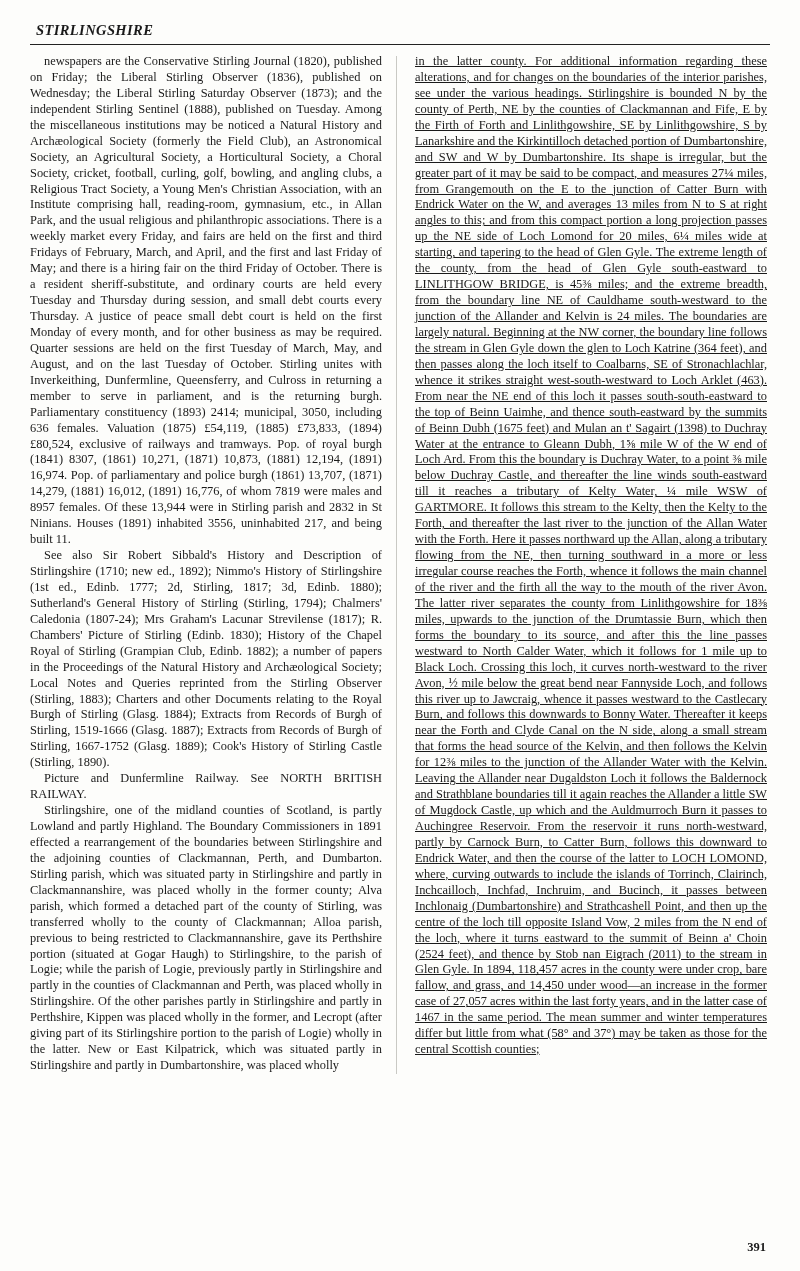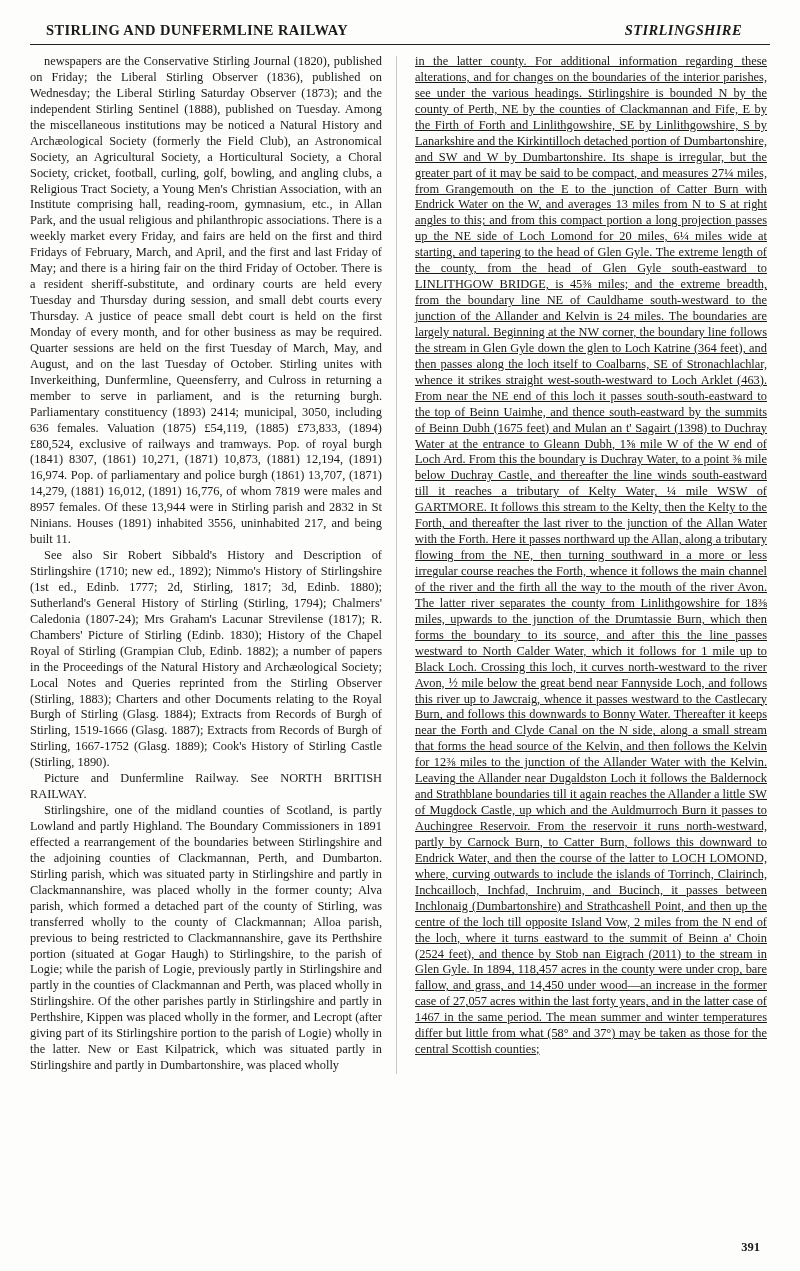--- a/index.html
+++ b/index.html
@@ -57,33 +57,32 @@
     width: 1px;
     background: #c9c9c4;
     align-self: stretch;
     margin-top: 2px;
   }
   p { margin: 0; }
   p.indent { text-indent: 14px; }
   p.noindent { text-indent: 0; }
   .folio {
     position: absolute;
-    right: 40px;
+    right: 34px;
     bottom: 16px;
     font-size: 12.5px;
     font-weight: bold;
   }
 </style>
 </head>
 <body>
 
 <div class="page">
 
   <div class="running-head">
-    <div class="head-left">STIRLING AND DUNFERMLINE RAILWAY</div>
     <div class="head-right">STIRLINGSHIRE</div>
   </div>
   <div class="rule"></div>
 
   <div class="columns">
 
     <div class="col left">
       <p class="indent">newspapers are the Conservative Stirling Journal (1820), published on Friday; the Liberal Stirling Observer (1836), published on Wednesday; the Liberal Stirling Saturday Observer (1873); and the independent Stirling Sentinel (1888), published on Tuesday. Among the miscellaneous institutions may be noticed a Natural History and Archæological Society (formerly the Field Club), an Astronomical Society, an Agricultural Society, a Horticultural Society, a Choral Society, cricket, football, curling, golf, bowling, and angling clubs, a Religious Tract Society, a Young Men's Christian Association, with an Institute comprising hall, reading-room, gymnasium, etc., in Allan Park, and the usual religious and philanthropic associations. There is a weekly market every Friday, and fairs are held on the first and third Fridays of February, March, and April, and the first and last Friday of May; and there is a hiring fair on the third Friday of October. There is a resident sheriff-substitute, and ordinary courts are held every Tuesday and Thursday during session, and small debt courts every Thursday. A justice of peace small debt court is held on the first Monday of every month, and for other business as may be required. Quarter sessions are held on the first Tuesday of March, May, and August, and on the last Tuesday of October. Stirling unites with Inverkeithing, Dunfermline, Queensferry, and Culross in returning a member to serve in parliament, and is the returning burgh. Parliamentary constituency (1893) 2414; municipal, 3050, including 636 females. Valuation (1875) £54,119, (1885) £73,833, (1894) £80,524, exclusive of railways and tramways. Pop. of royal burgh (1841) 8307, (1861) 10,271, (1871) 10,873, (1881) 12,194, (1891) 16,974. Pop. of parliamentary and police burgh (1861) 13,707, (1871) 14,279, (1881) 16,012, (1891) 16,776, of whom 7819 were males and 8957 females. Of these 13,944 were in Stirling parish and 2832 in St Ninians. Houses (1891) inhabited 3556, uninhabited 217, and being built 11.</p>
       <p class="indent">See also Sir Robert Sibbald's History and Description of Stirlingshire (1710; new ed., 1892); Nimmo's History of Stirlingshire (1st ed., Edinb. 1777; 2d, Stirling, 1817; 3d, Edinb. 1880); Sutherland's General History of Stirling (Stirling, 1794); Chalmers' Caledonia (1807-24); Mrs Graham's Lacunar Strevilense (1817); R. Chambers' Picture of Stirling (Edinb. 1830); History of the Chapel Royal of Stirling (Grampian Club, Edinb. 1882); a number of papers in the Proceedings of the Natural History and Archæological Society; Local Notes and Queries reprinted from the Stirling Observer (Stirling, 1883); Charters and other Documents relating to the Royal Burgh of Stirling (Glasg. 1884); Extracts from Records of Burgh of Stirling, 1519-1666 (Glasg. 1887); Extracts from Records of Burgh of Stirling, 1667-1752 (Glasg. 1889); Cook's History of Stirling Castle (Stirling, 1890).</p>
       <p class="indent">Picture and Dunfermline Railway. See NORTH BRITISH RAILWAY.</p>

